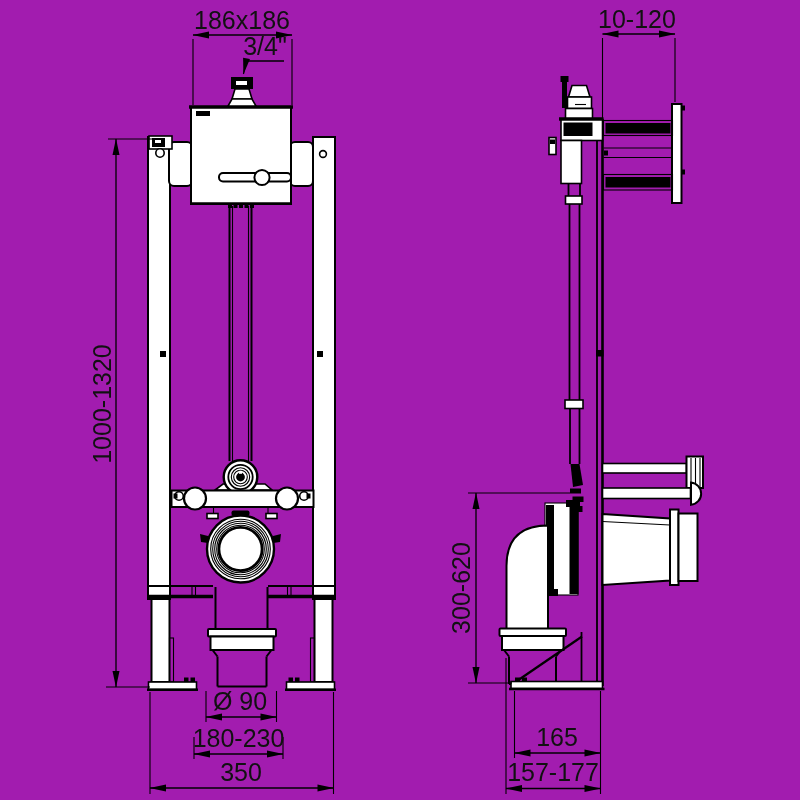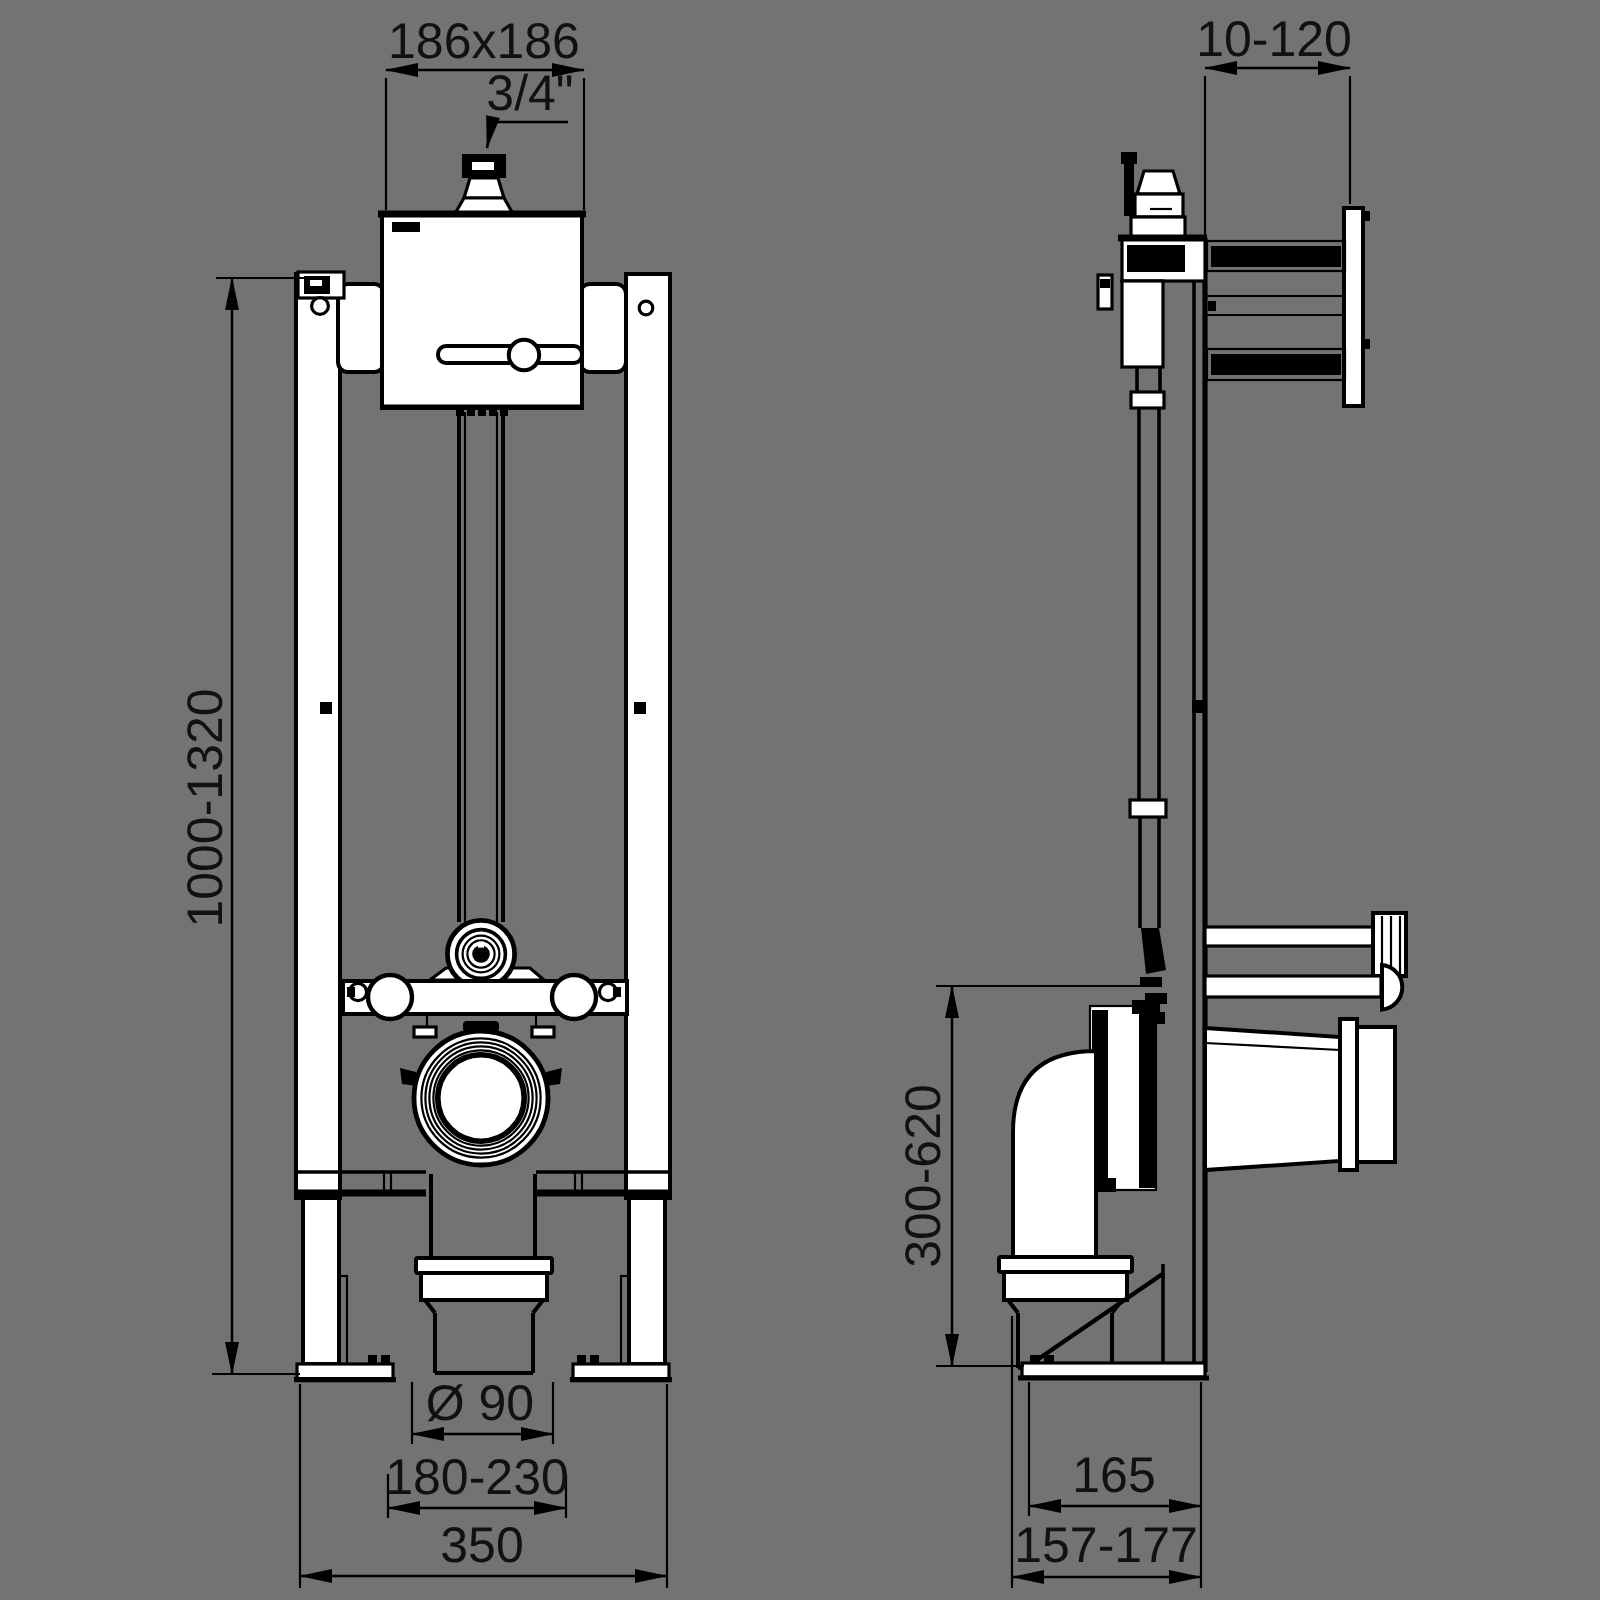--- a/index.html
+++ b/index.html
@@ -1,16 +1,16 @@
 <!DOCTYPE html>
 <html><head>
 <meta charset="utf-8">
 <style>
   html,body{margin:0;padding:0;background:#fff;}
-  .stage{width:800px;height:800px;position:relative;background:#737373;overflow:hidden;}
+  .stage{width:800px;height:800px;position:relative;background:#a21caf;overflow:hidden;}
   svg{display:block;}
   .o  {fill:#fff;stroke:#000;stroke-width:2;}
   .o16{fill:#fff;stroke:#000;stroke-width:1.6;}
   .k  {fill:#000;stroke:none;}
   .t1 {stroke:#000;stroke-width:1.1;fill:none;}
   .t2 {stroke:#000;stroke-width:2;fill:none;}
   .t18{stroke:#000;stroke-width:1.8;fill:none;}
   .hv {stroke:#000;stroke-width:3.4;fill:none;}
   .hv2{stroke:#000;stroke-width:2.6;fill:none;}
   .ext{stroke:#000;stroke-width:1.1;fill:none;}

